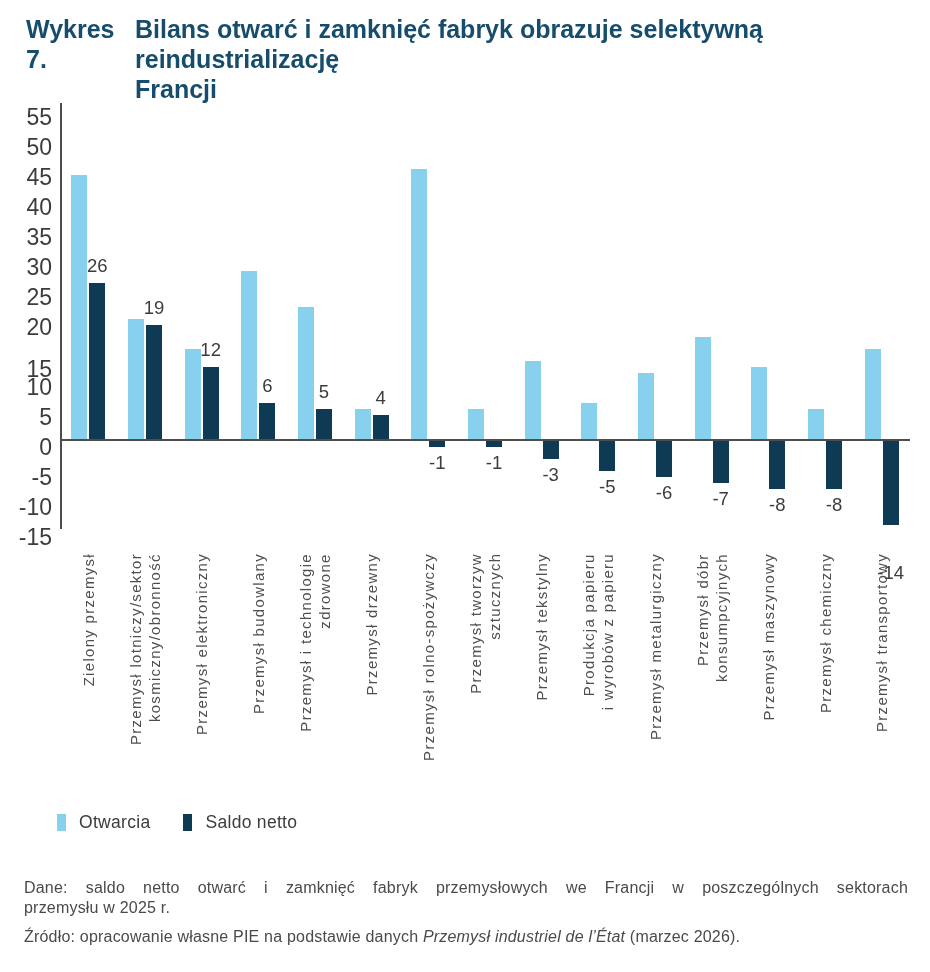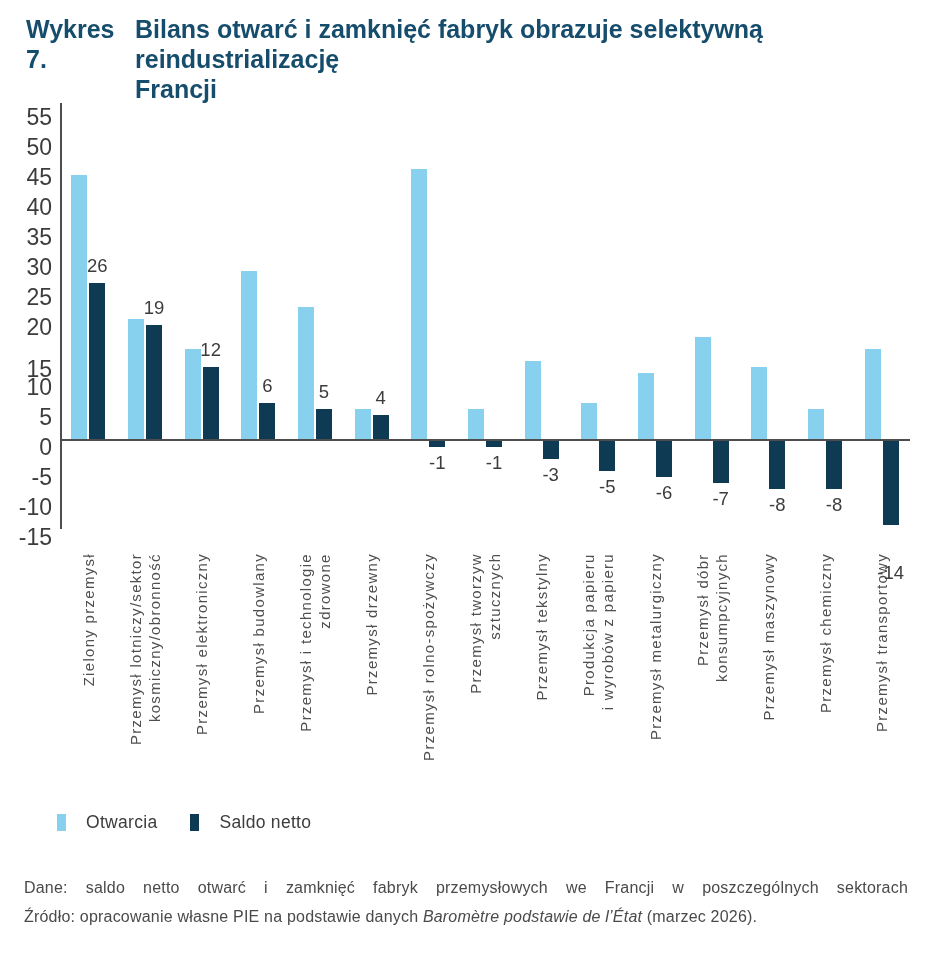--- a/index.html
+++ b/index.html
@@ -31,21 +31,21 @@
     position:absolute;top:458px;width:120px;
     display:flex;justify-content:center;align-items:flex-start;
   }
   .cat span{
     writing-mode:vertical-rl;transform:rotate(180deg);
     text-align:end;white-space:pre-line;
     font-size:15px;line-height:19px;letter-spacing:1.3px;color:#4f4f4f;
   }
   
   .legend{position:absolute;left:57px;top:812px;display:flex;gap:33px;align-items:center;}
-  .legend-item{display:flex;align-items:center;gap:20px;
+  .legend-item{display:flex;align-items:center;gap:13px;
     font-size:17.5px;letter-spacing:.3px;color:#3c3c3c;}
   .swatch{width:9px;height:17px;flex:none;}
   
   .footer{
     position:absolute;left:24px;top:878px;width:884px;
     font-size:16px;line-height:20px;letter-spacing:.2px;color:#4a4a4a;
   }
   .justify-line{text-align:justify;text-align-last:justify;}
   .zrodlo{margin-top:9px;}
 </style>
@@ -185,17 +185,18 @@
     </div>
     <div class="legend-item">
       <span class="swatch" style="background: rgb(14, 58, 84);"></span>
       <span>Saldo netto</span>
     </div>
   </div>
 
   <div class="footer">
     <div>
       <div class="justify-line">Dane: saldo netto otwarć i zamknięć fabryk przemysłowych we Francji w poszczególnych sektorach</div>
-    </div>
-    <div class="zrodlo"><span>Źródło: opracowanie własne PIE na podstawie danych </span><i>Baromètre podstawie de l’État</i><span> (marzec 2026).</span></div>
+      <div>przemysłu w 2025 r.</div>
+    </div>
+    <div class="zrodlo"><span>Źródło: opracowanie własne PIE na podstawie danych </span><i>Przemysł industriel de l’État</i><span> (marzec 2026).</span></div>
   </div>
 
 </div>
 
 </body></html>

